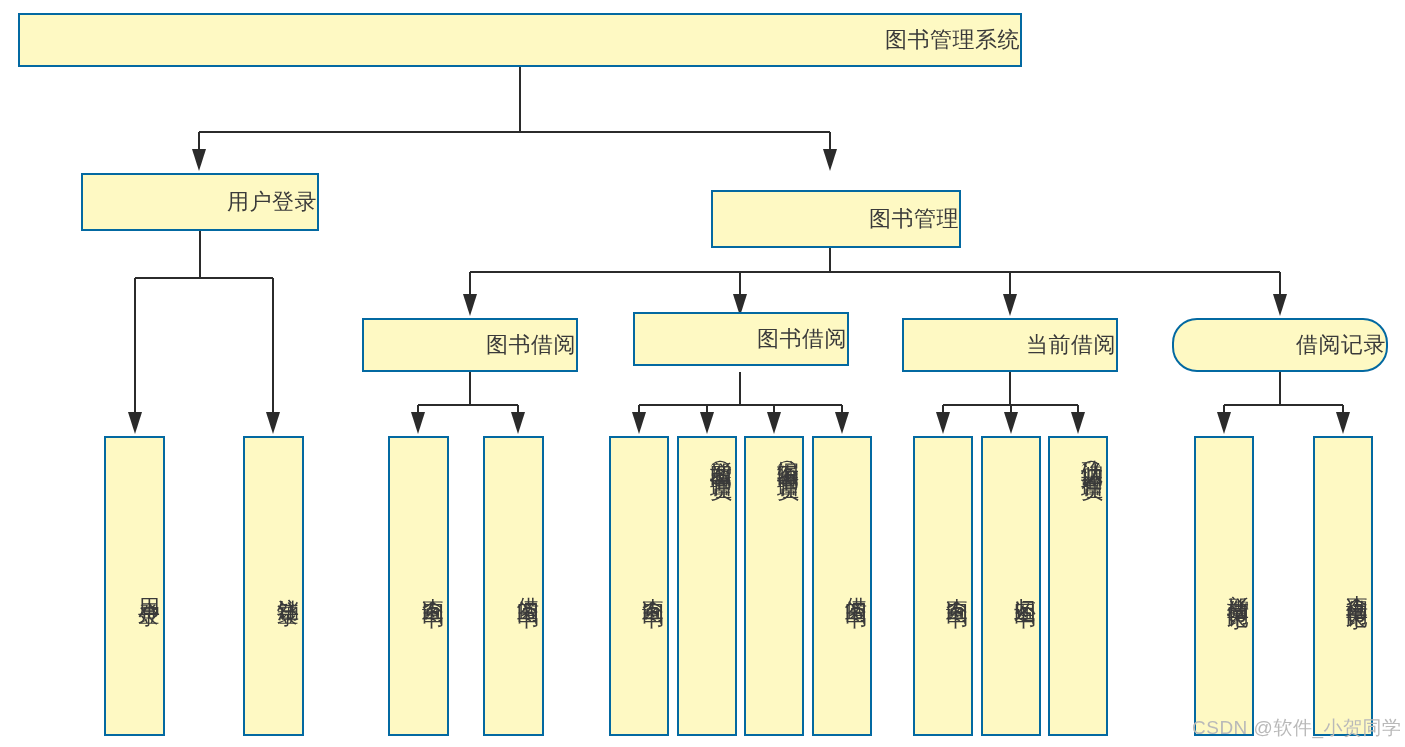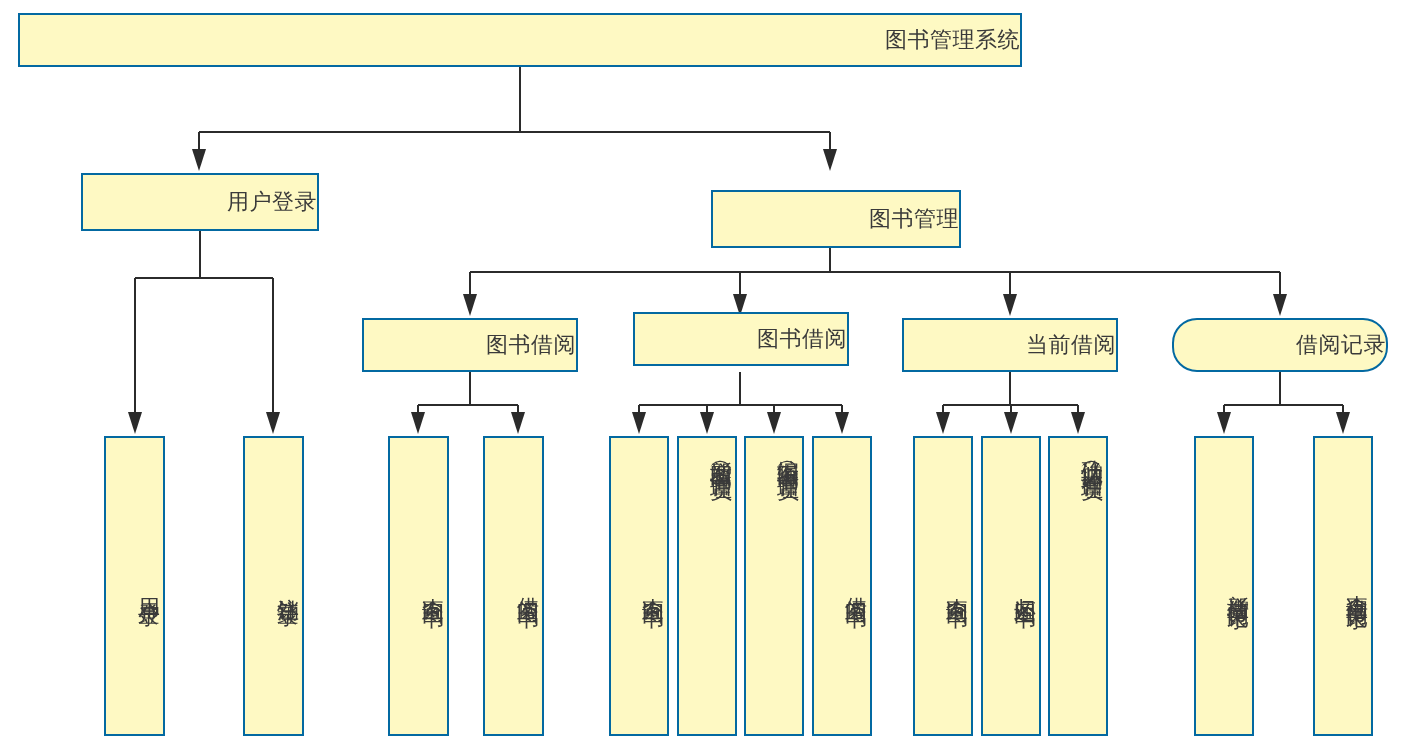--- a/index.html
+++ b/index.html
@@ -188,14 +188,15 @@
         <span class="node-label">确认归还（管理员）</span>
       </div>
       <div class="node-box vertical centered" style="left: 1194px; top: 436px; width: 60px; height: 300px;">
         <span class="node-label">新增借阅记录</span>
       </div>
       <div class="node-box vertical centered" style="left: 1313px; top: 436px; width: 60px; height: 300px;">
         <span class="node-label">查询借阅记录</span>
       </div>
     </div>
 
+  <div class="watermark" style="left: 1192px; top: 715px;">CSDN @软件_小贺同学</div>
 
 </div>
 
 </body></html>

